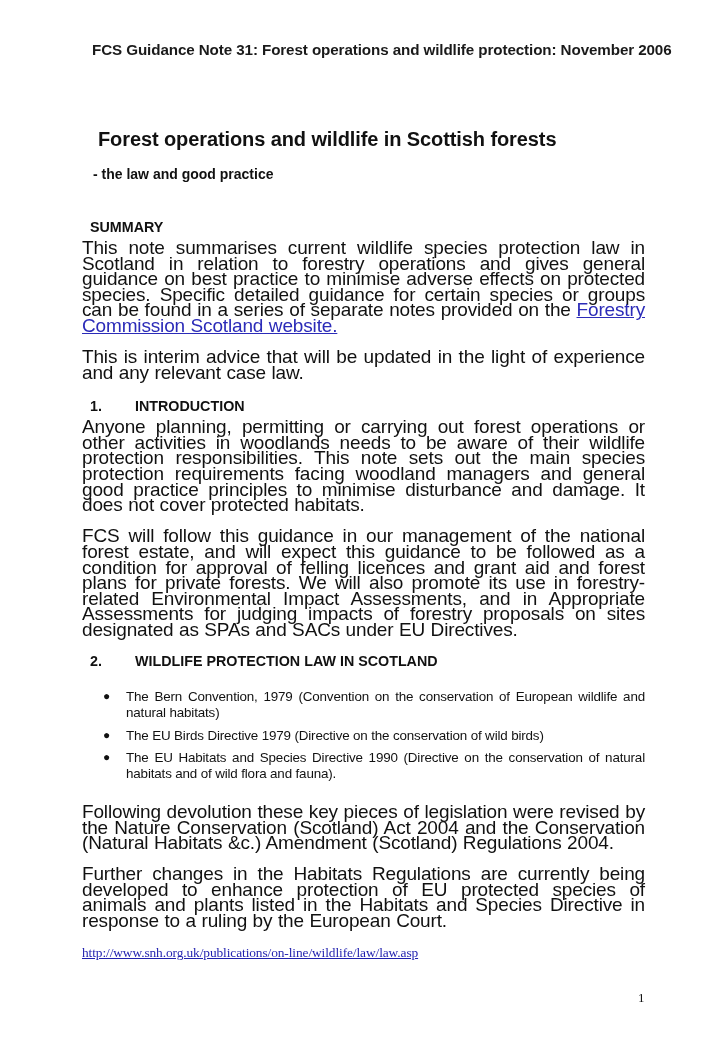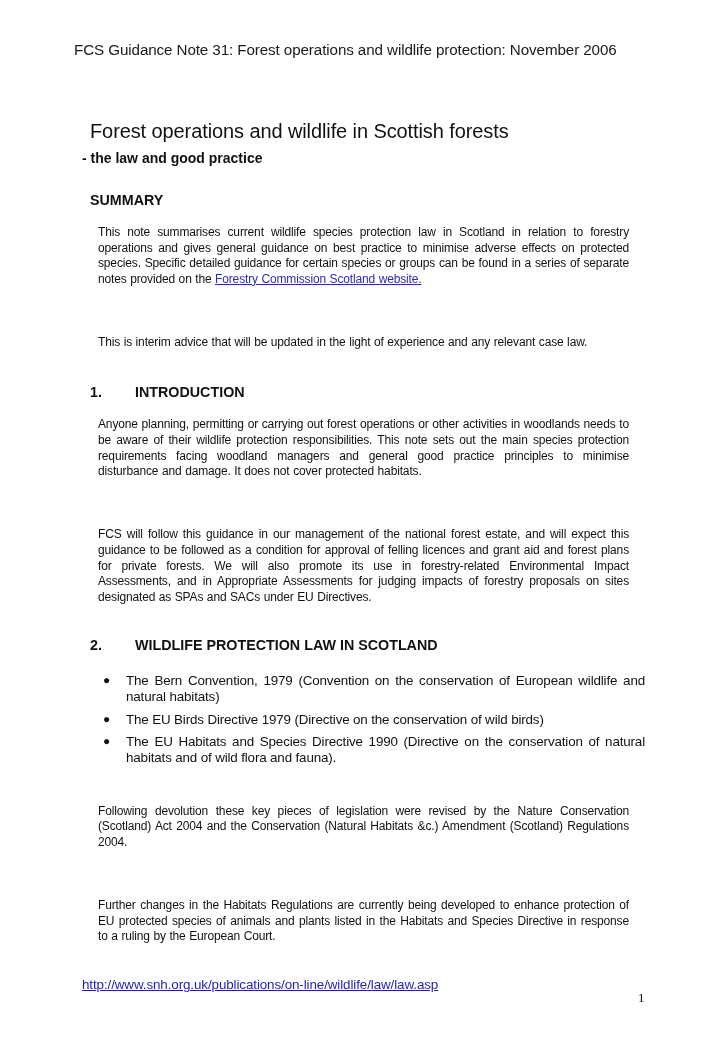--- a/index.html
+++ b/index.html
@@ -2,40 +2,40 @@
 <html><head>
 <meta charset="utf-8">
 <style>
   html, body { margin: 0; padding: 0; background: #ffffff; }
   body {
     width: 728px; height: 1043px; position: relative; overflow: hidden;
     font-family: "Liberation Sans", sans-serif; color: #111111;
   }
   .page { position: absolute; left: 0; top: 0; width: 728px; height: 1043px; }
   .running-header {
-    position: absolute; left: 74px; top: 41px;
-    font-size: 15.2px; letter-spacing: -0.1px; white-space: nowrap; color: #1a1a1a;
+    position: absolute; left: 92px; top: 41px;
+    font-size: 15.2px; letter-spacing: -0.1px; white-space: nowrap; color: #1a1a1a; font-weight: bold;
   }
   .content { position: absolute; left: 82px; top: 112px; width: 563px; }
-  .doc-title { font-size: 20px; font-weight: normal; line-height: 22px; margin: 8px; letter-spacing: -0.1px; }
-  .doc-subtitle { font-size: 14px; font-weight: bold; line-height: 16px; margin: 0; }
+  .doc-title { font-size: 20px; font-weight: bold; line-height: 22px; margin: 16px; letter-spacing: -0.1px; }
+  .doc-subtitle { font-size: 14px; font-weight: bold; line-height: 16px; margin: 11px; }
   .section-heading {
     font-size: 14.3px; font-weight: bold; line-height: 17px; margin: 0 0 4px 8px;
     display: flex;
   }
   .section-heading .num { width: 45px; flex: 0 0 45px; }
   p.body {
-    font-size: 12px; line-height: 15.6px; margin: 16px; text-align: justify;
+    font-size: 19px; line-height: 15.6px; margin: 0; text-align: justify;
     letter-spacing: -0.15px; word-spacing: 0.4px;
   }
   .gap-s { height: 15.5px; }
   .link { color: #2b2bb8; text-decoration: underline; }
   .url-link {
     color: #1f1fae; text-decoration: underline;
-    font-family: Liberation Sans, sans-serif; font-size: 13.4px; letter-spacing: -0.1px;
+    font-family: Liberation Serif, serif; font-size: 13.4px; letter-spacing: -0.1px;
   }
   ul.bullets { list-style: none; margin: 0; padding: 0; }
   ul.bullets li {
     position: relative; padding-left: 44px; margin-bottom: 7px;
     font-size: 13.4px; line-height: 15.6px; text-align: justify; letter-spacing: -0.15px;
   }
   ul.bullets li .bullet {
     position: absolute; left: 21px; top: 0; font-size: 12px;
   }
   .page-number {

